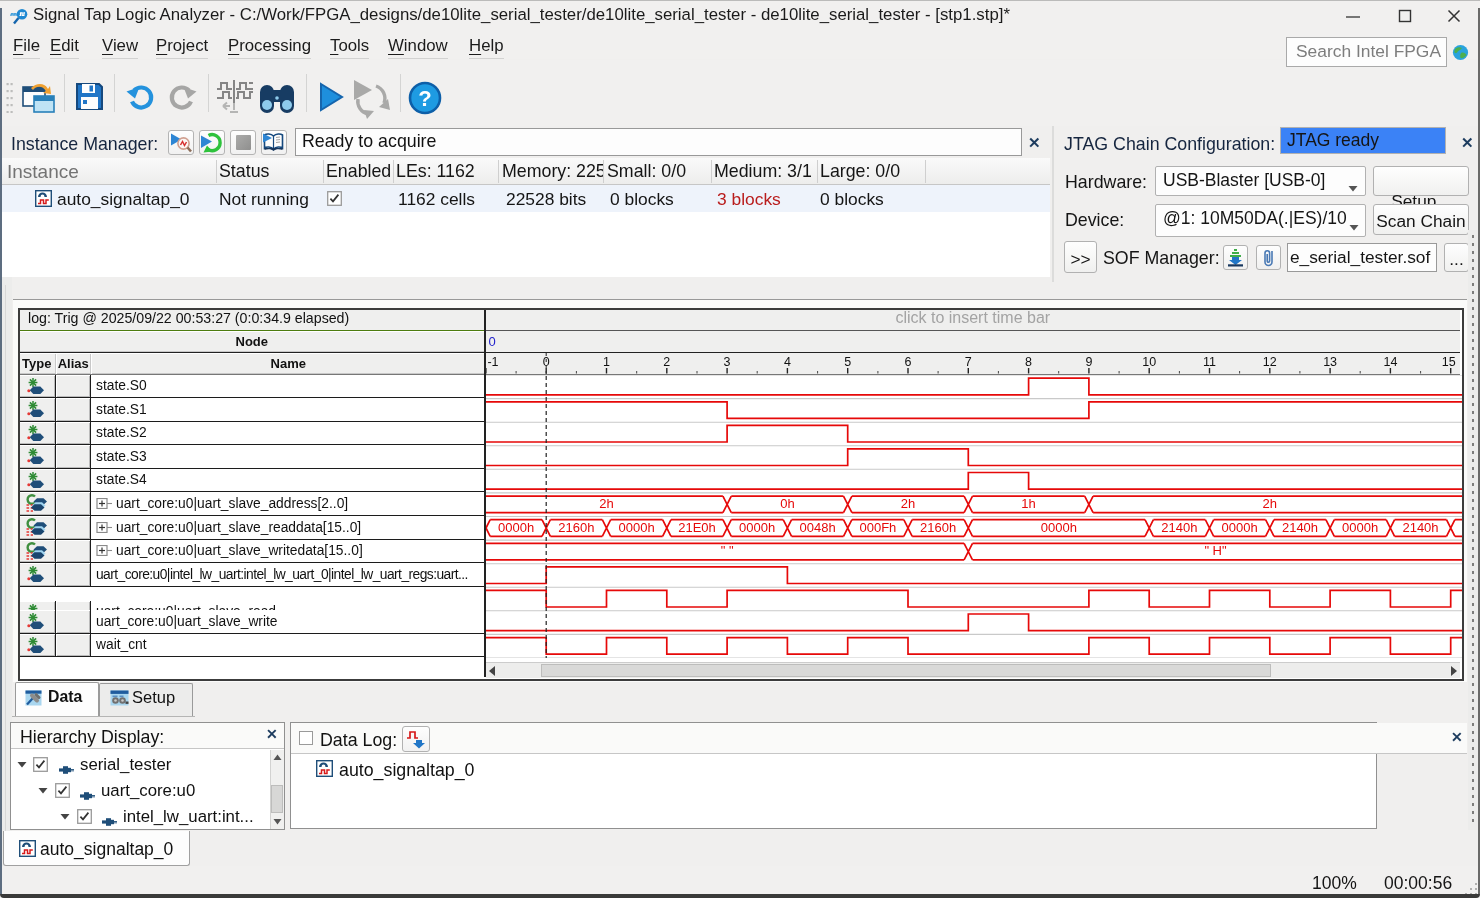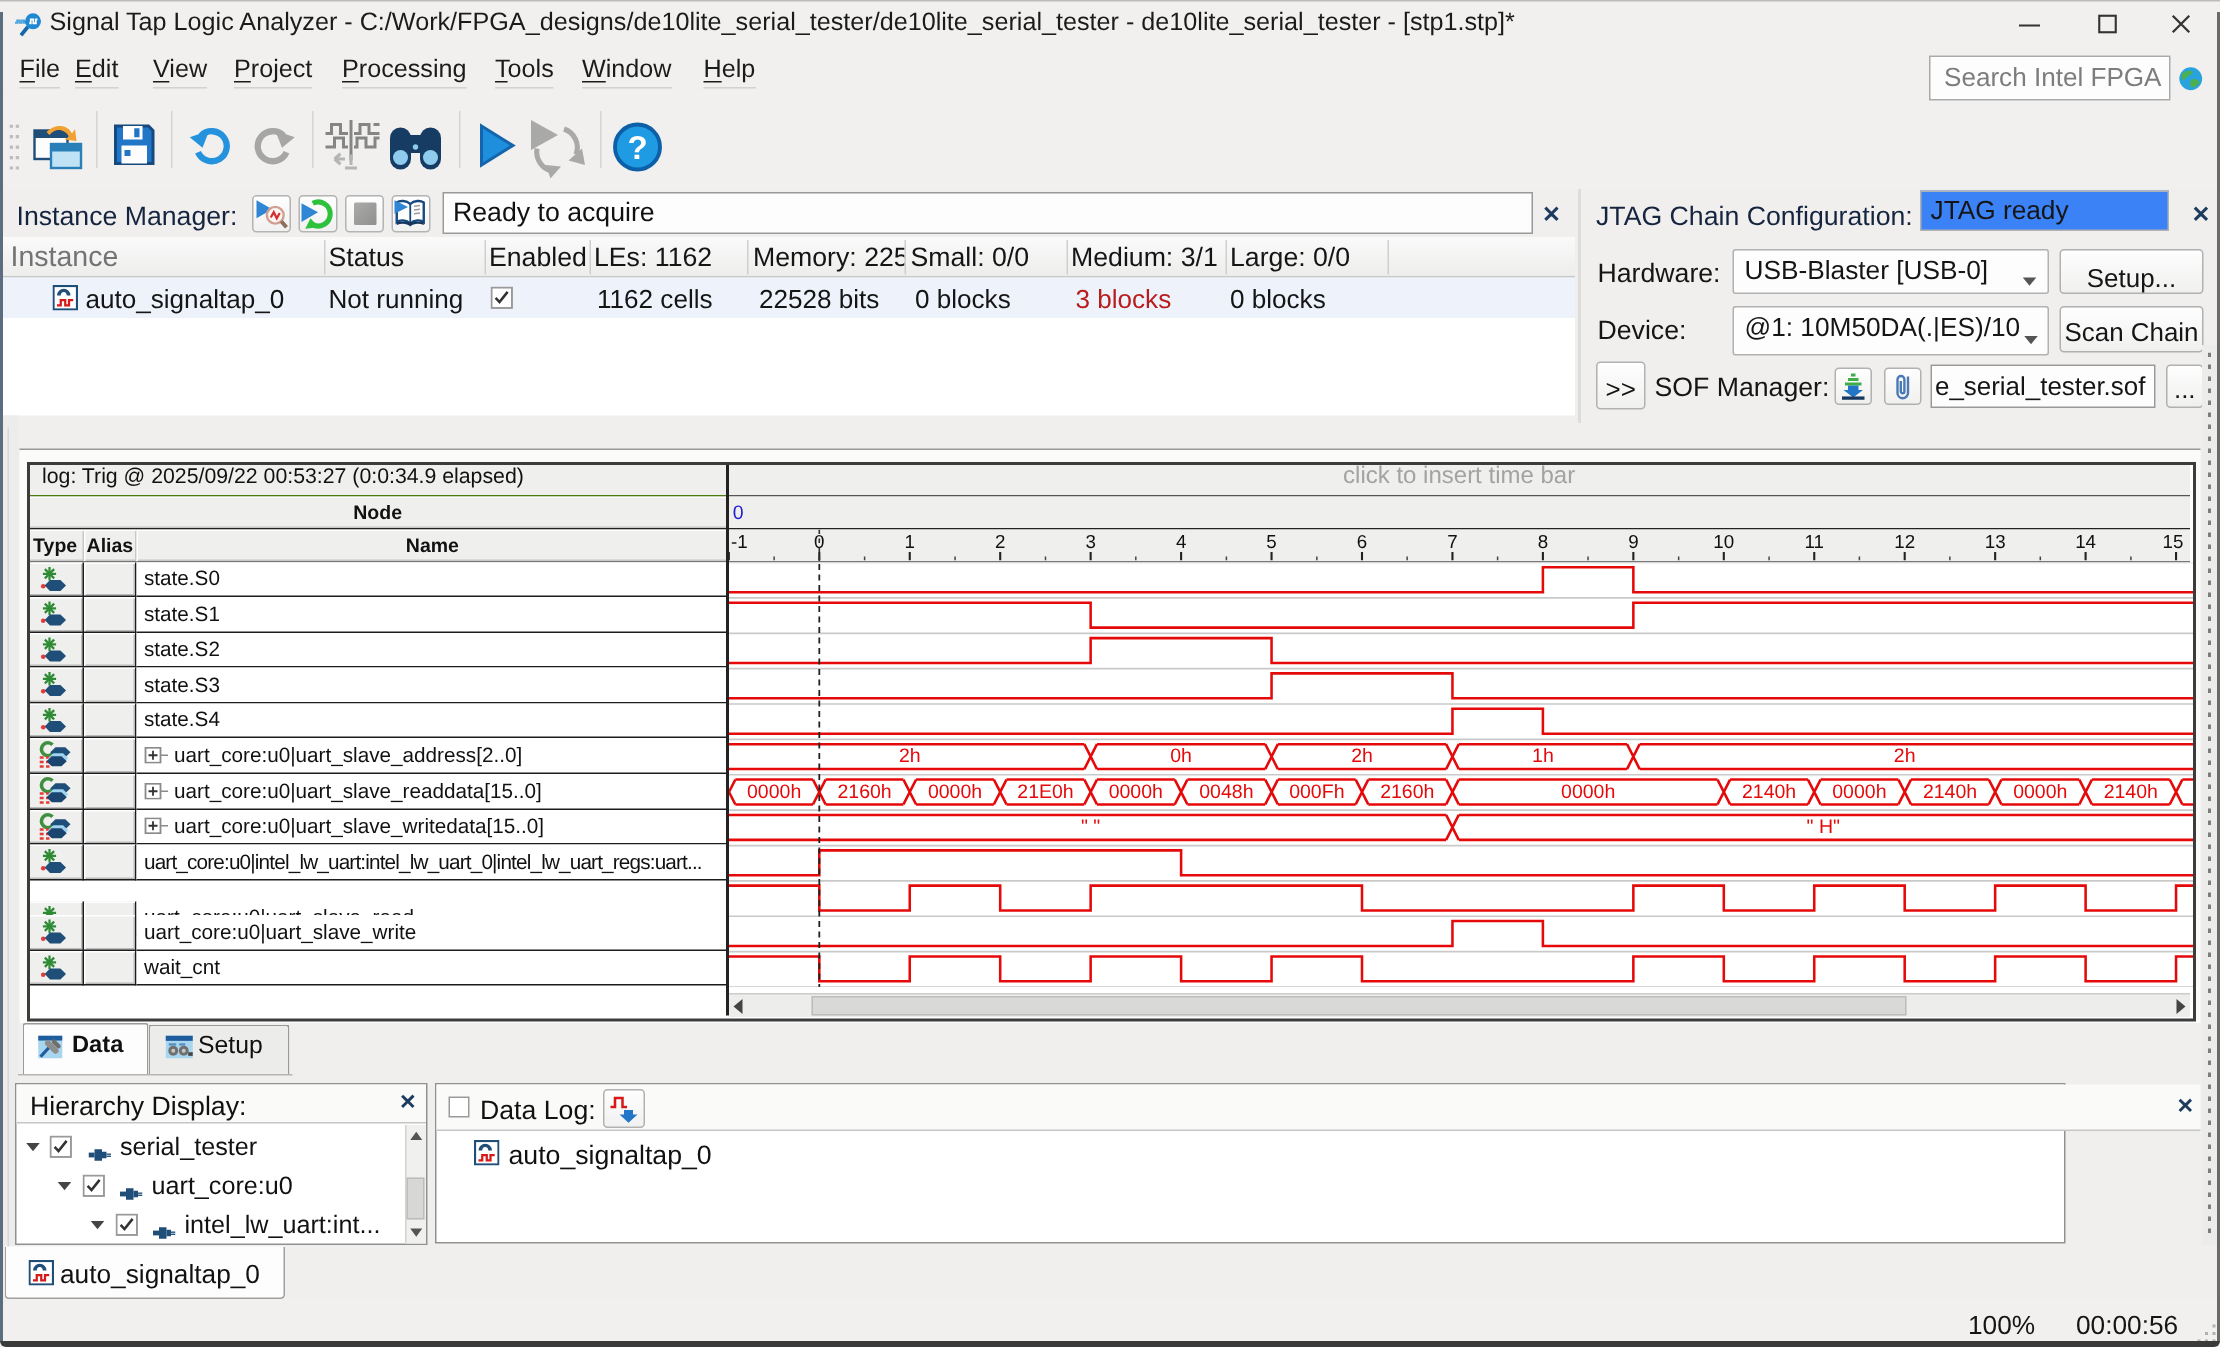--- a/index.html
+++ b/index.html
@@ -237,21 +237,21 @@
 <div class="abs" id="im_white"></div>
 <div class="abs" style="left:1052px;top:126px;width:2px;height:156px;background:#dcdcdb"></div>
 <div class="abs ptitle" style="left:1064px;top:134px">JTAG Chain Configuration:</div>
 <div class="abs" style="left:1280px;top:127px;width:166px;height:27px;background:#3b82f6;border:1px solid #b1b1b1;font-size:17.5px;color:#151515;padding:2px 0 0 6px">JTAG ready</div>
 <div class="px" style="left:1461px;top:134px">✕</div>
 <div class="abs" style="left:1065px;top:172px;font-size:17.8px;color:#151515">Hardware:</div>
 <div class="combo" style="left:1155px;top:166px;width:211px;height:30px">USB-Blaster [USB-0]</div>
 <div class="abs" style="left:1348px;top:178px;z-index:3"><svg width="10" height="7" viewBox="0 0 10 7">
       <polygon points="0.5,1 9.5,1 5,6.5" fill="#555"></polygon>
     </svg></div>
-<div class="btn" style="left:1373px;top:166px;width:96px;height:30px;padding-top:8px">Setup...</div>
+<div class="btn" style="left:1373px;top:166px;width:96px;height:30px;padding-top:24px">Setup...</div>
 <div class="abs" style="left:1065px;top:210px;font-size:17.8px;color:#151515">Device:</div>
 <div class="combo" style="left:1155px;top:204px;width:211px;height:33px">@1: 10M50DA(.|ES)/10</div>
 <div class="abs" style="left:1348px;top:217px;z-index:3;background:#fdfdfd;padding:0 1px"><svg width="10" height="7" viewBox="0 0 10 7">
       <polygon points="0.5,1 9.5,1 5,6.5" fill="#555"></polygon>
     </svg></div>
 <div class="btn" style="left:1373px;top:204px;width:96px;height:31px;padding-top:6px">Scan Chain</div>
 <div class="btn" style="left:1064px;top:241px;width:33px;height:32px;padding-top:7px">&gt;&gt;</div>
 <div class="abs" style="left:1103px;top:248px;font-size:17.8px;color:#151515">SOF Manager:</div>
 <div class="btn" style="left:1223px;top:245px;width:25px;height:25px"></div>
 <svg class="abs" style="left:1226px;top:248px" width="19" height="19" viewBox="0 0 19 19">

